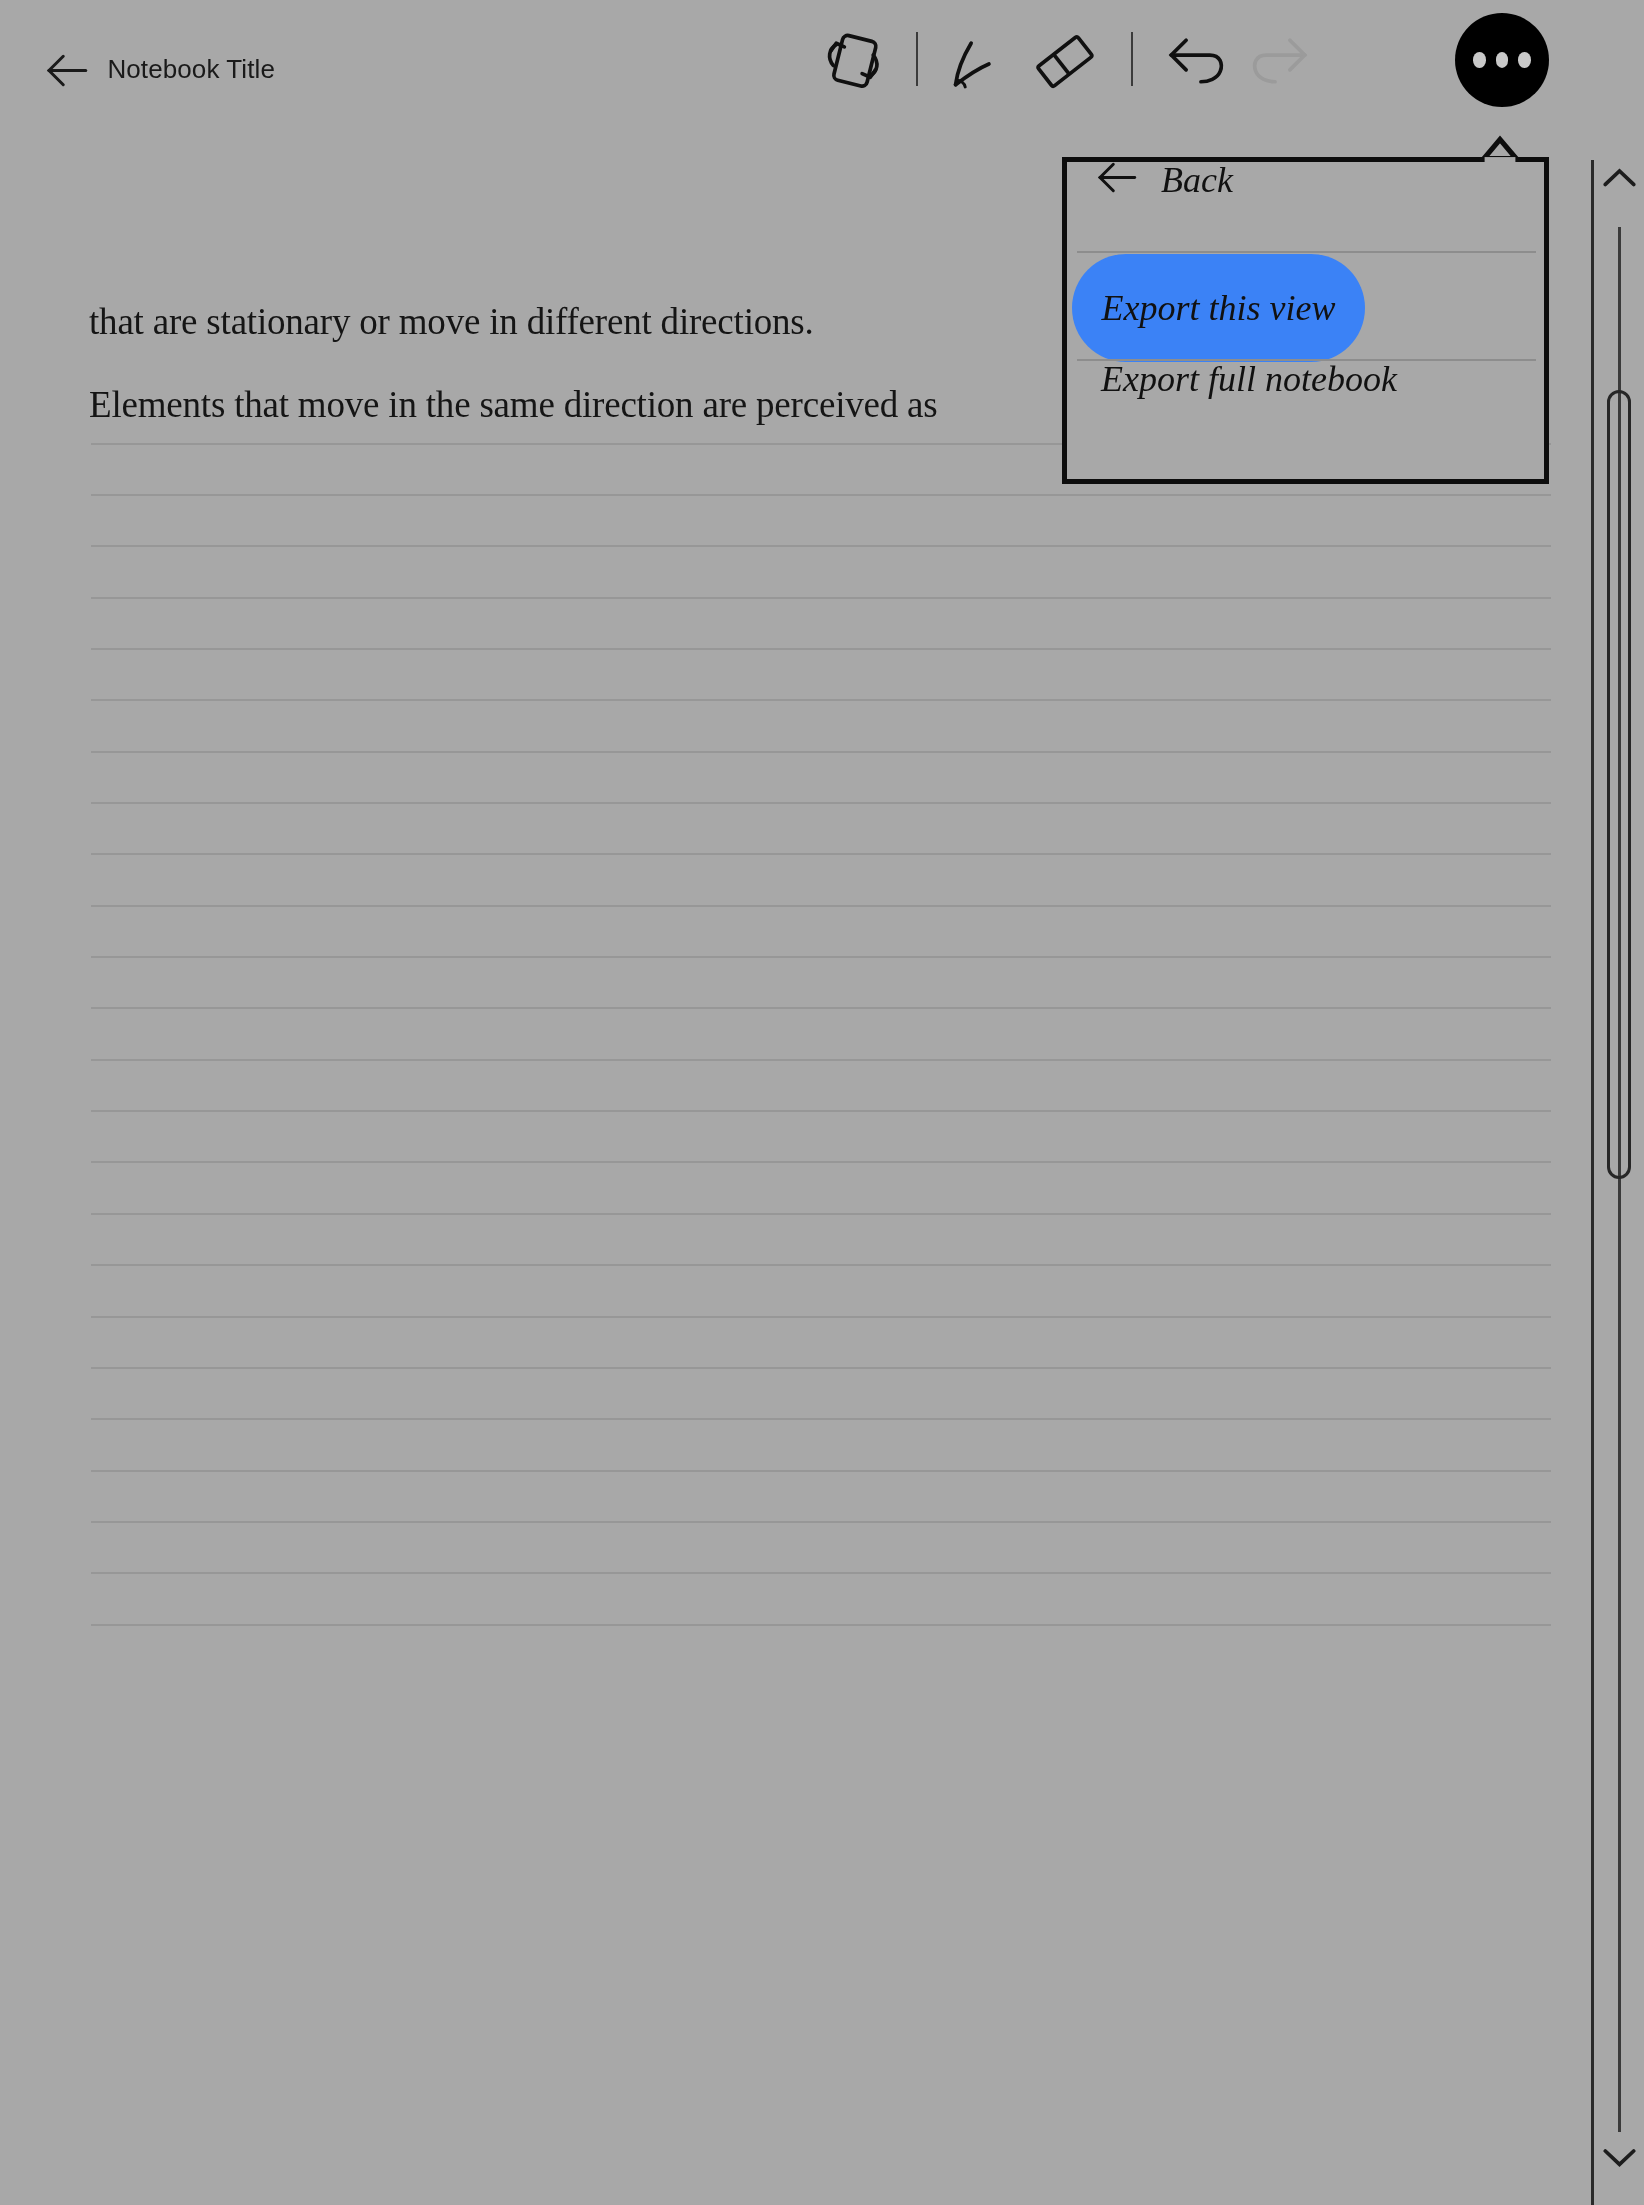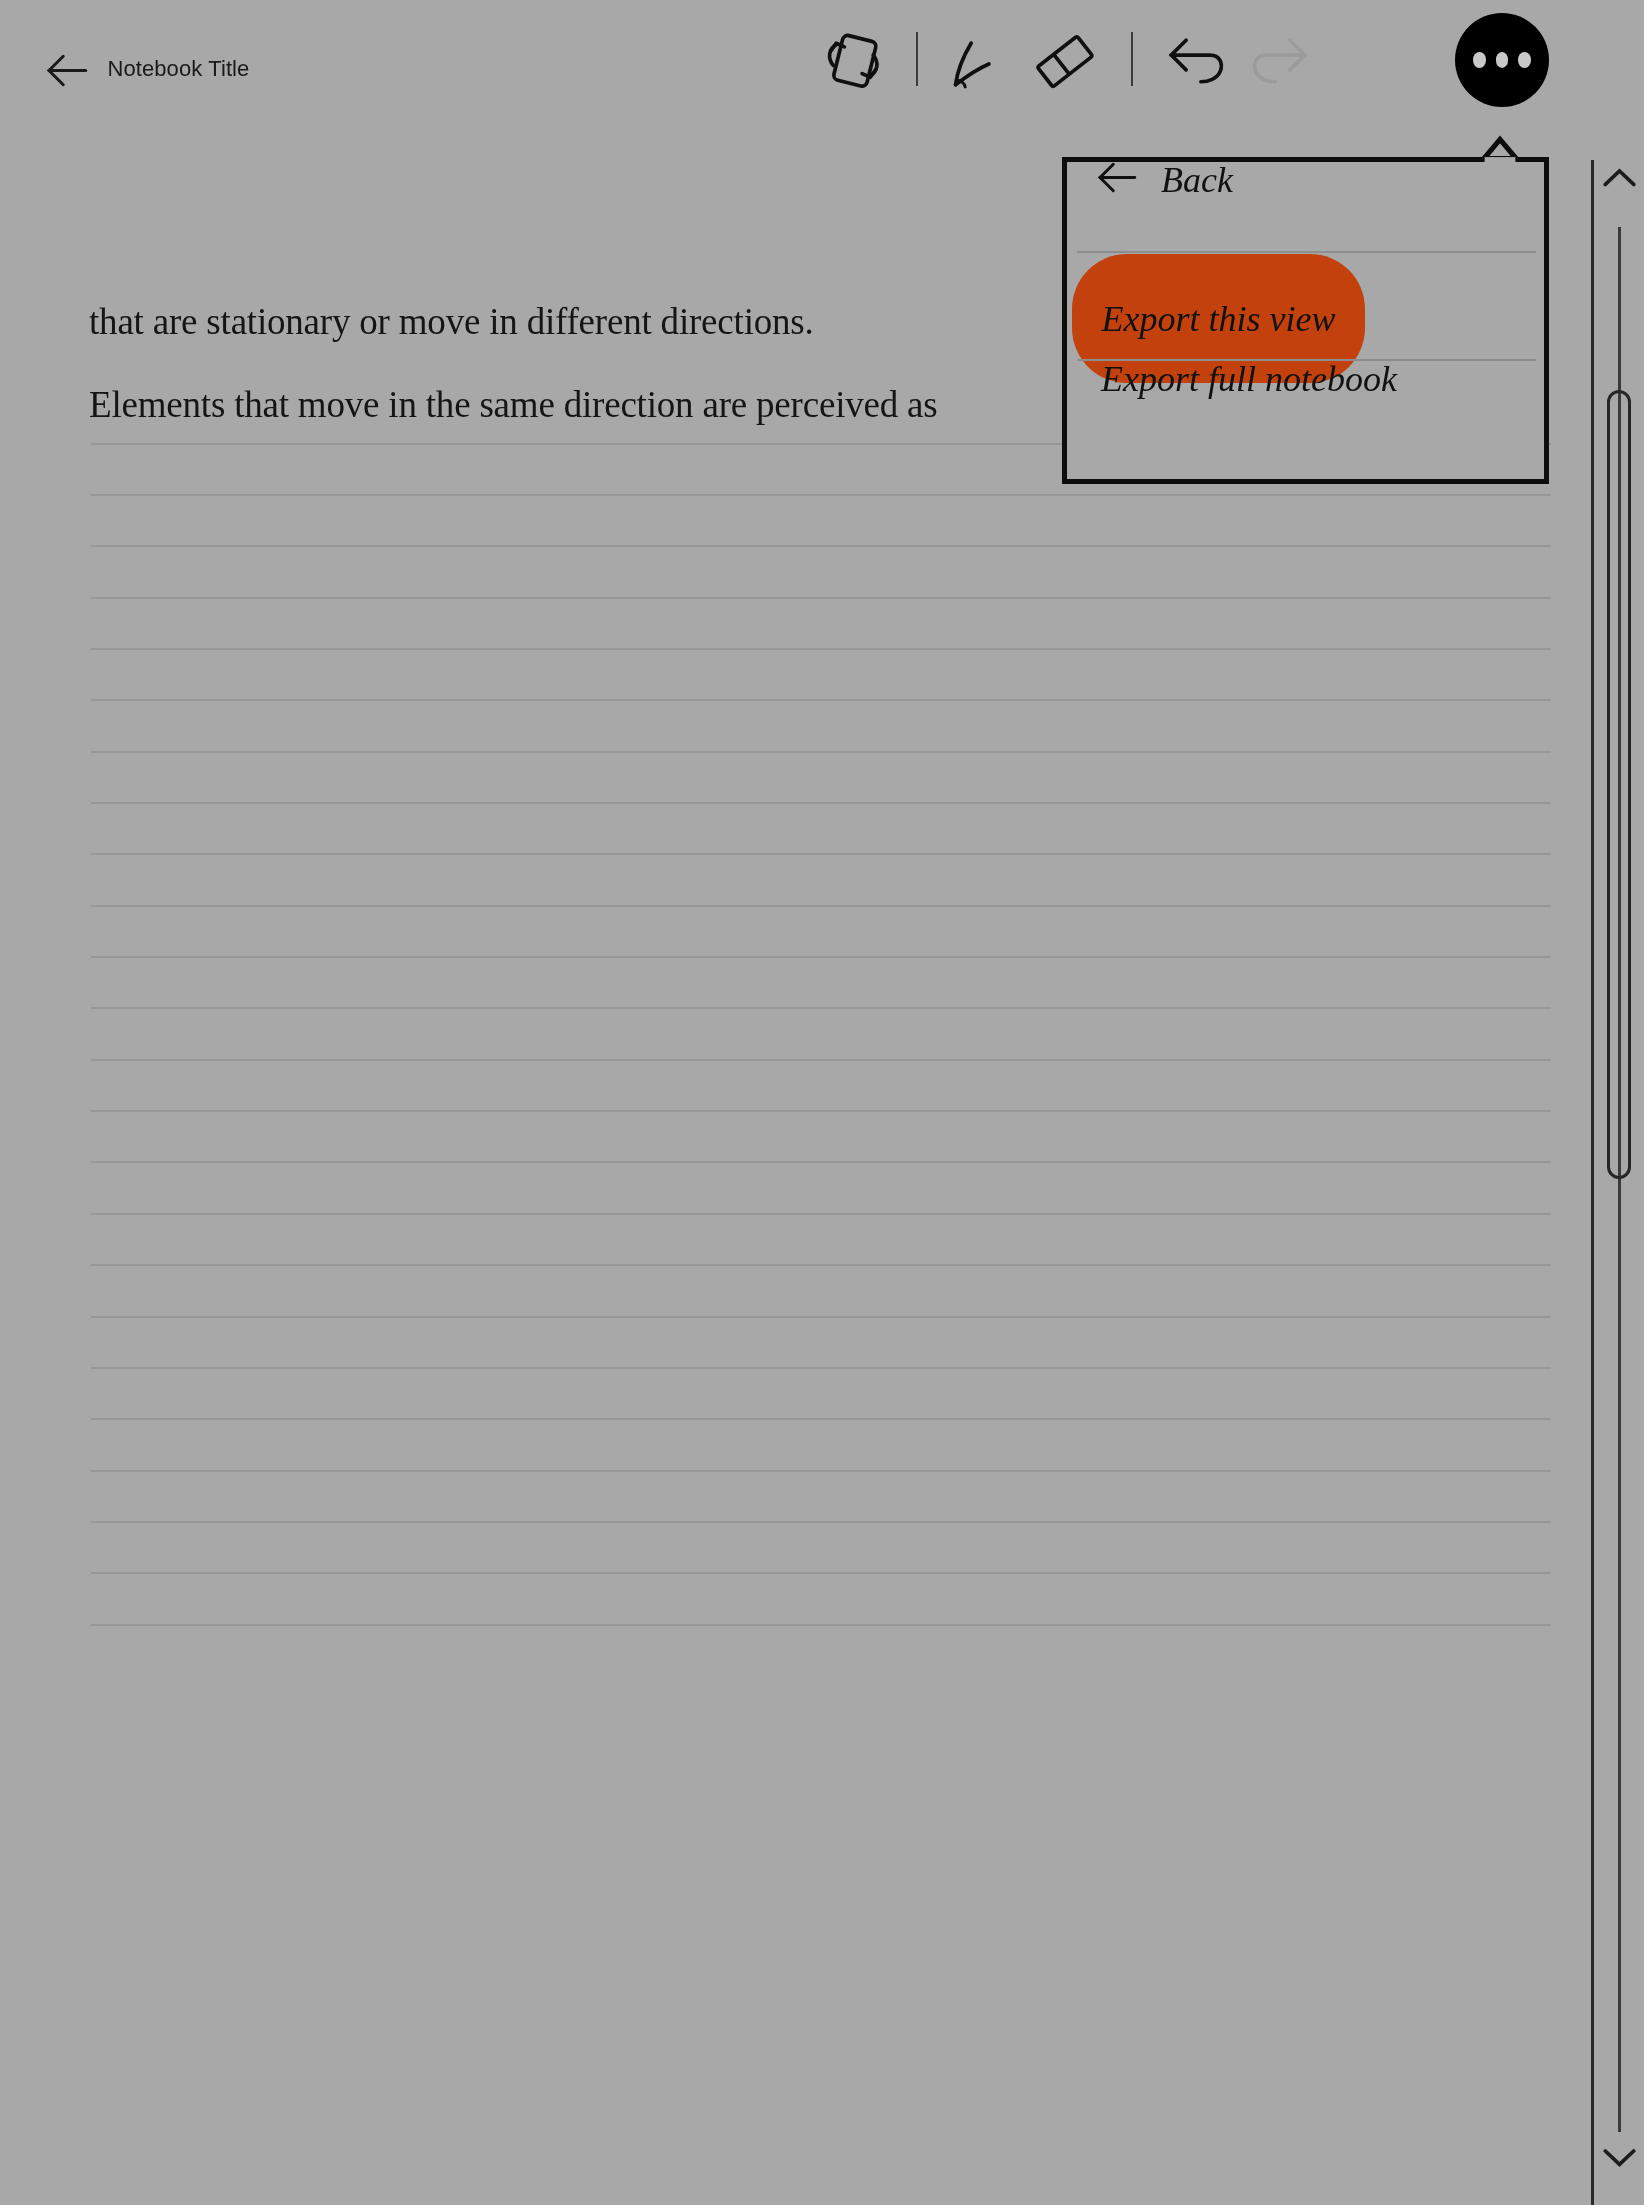--- a/index.html
+++ b/index.html
@@ -30,21 +30,21 @@
     left: 46px;
     top: 46px;
     display: flex;
     align-items: center;
     gap: 19.4px;
     height: 49px;
     cursor: pointer;
   }
   #back-nav .back-arrow { width: 42px; height: 33px; display:block; }
   #notebook-title {
-    font-size: 22px;
+    font-size: 26px;
     color: #1a1a1a;
     font-family: "Liberation Sans", sans-serif;
     font-weight: 400;
     letter-spacing: 0.1px;
     white-space: nowrap;
     line-height: 1;
     padding-bottom: 2.2px;
   }
 
   #tools {
@@ -235,23 +235,23 @@
   }
   #divider-1 { top: 89px; }
   #divider-2 { top: 197px; }
 
   #menu-export-view {
     top: 92px;
     height: 103px;
     padding-left: 4.5px;
   }
   #menu-export-view .pill {
-    background: #c2410c;
+    background: #3b82f6;
     border-radius: 55px;
-    height: 129px;
+    height: 108px;
     display: flex;
     align-items: center;
     padding: 12px 30px;
     box-sizing: border-box;
   }
   #menu-export-notebook {
     top: 199px;
     height: 112px;
     padding-left: 34px;
   }

